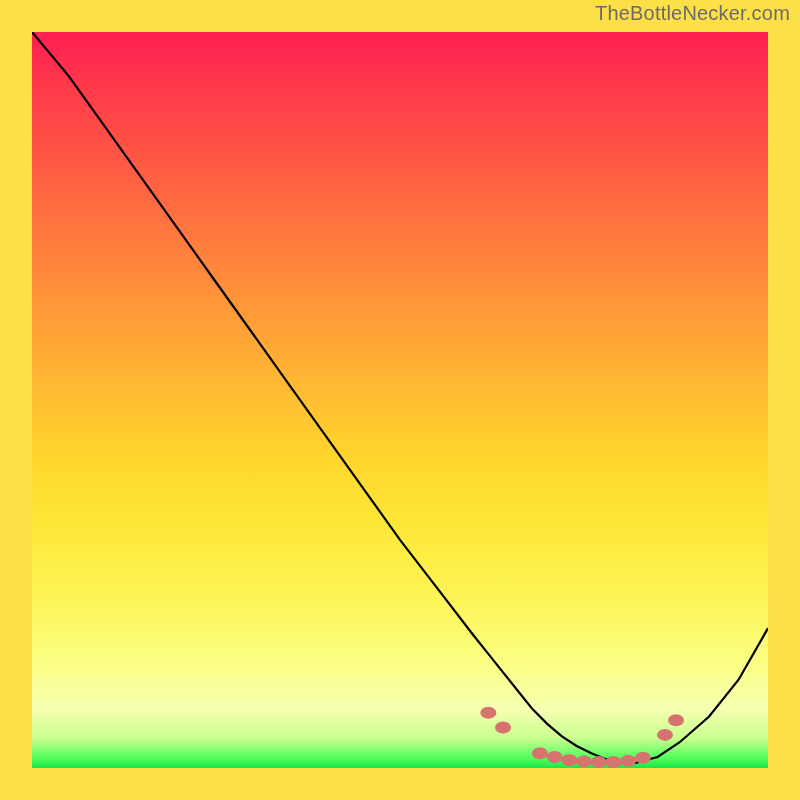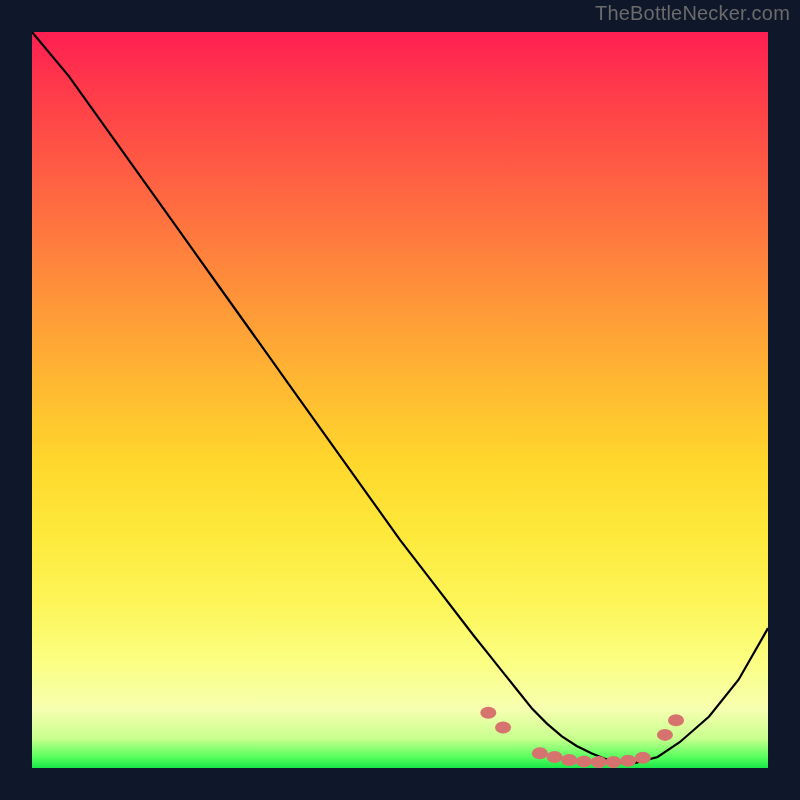--- a/index.html
+++ b/index.html
@@ -8,21 +8,21 @@
     width: 800px;
     height: 800px;
     background: #000;
     overflow: hidden;
     font-family: Arial, Helvetica, sans-serif;
   }
   .outer {
     position: relative;
     width: 800px;
     height: 800px;
-    background: #0f172a;
+    background: #fde047;
   }
   .watermark {
     position: absolute;
     top: 2px;
     right: 10px;
     font-size: 20px;
     font-weight: 500;
     color: #6b6b6b;
     letter-spacing: 0.2px;
   }

